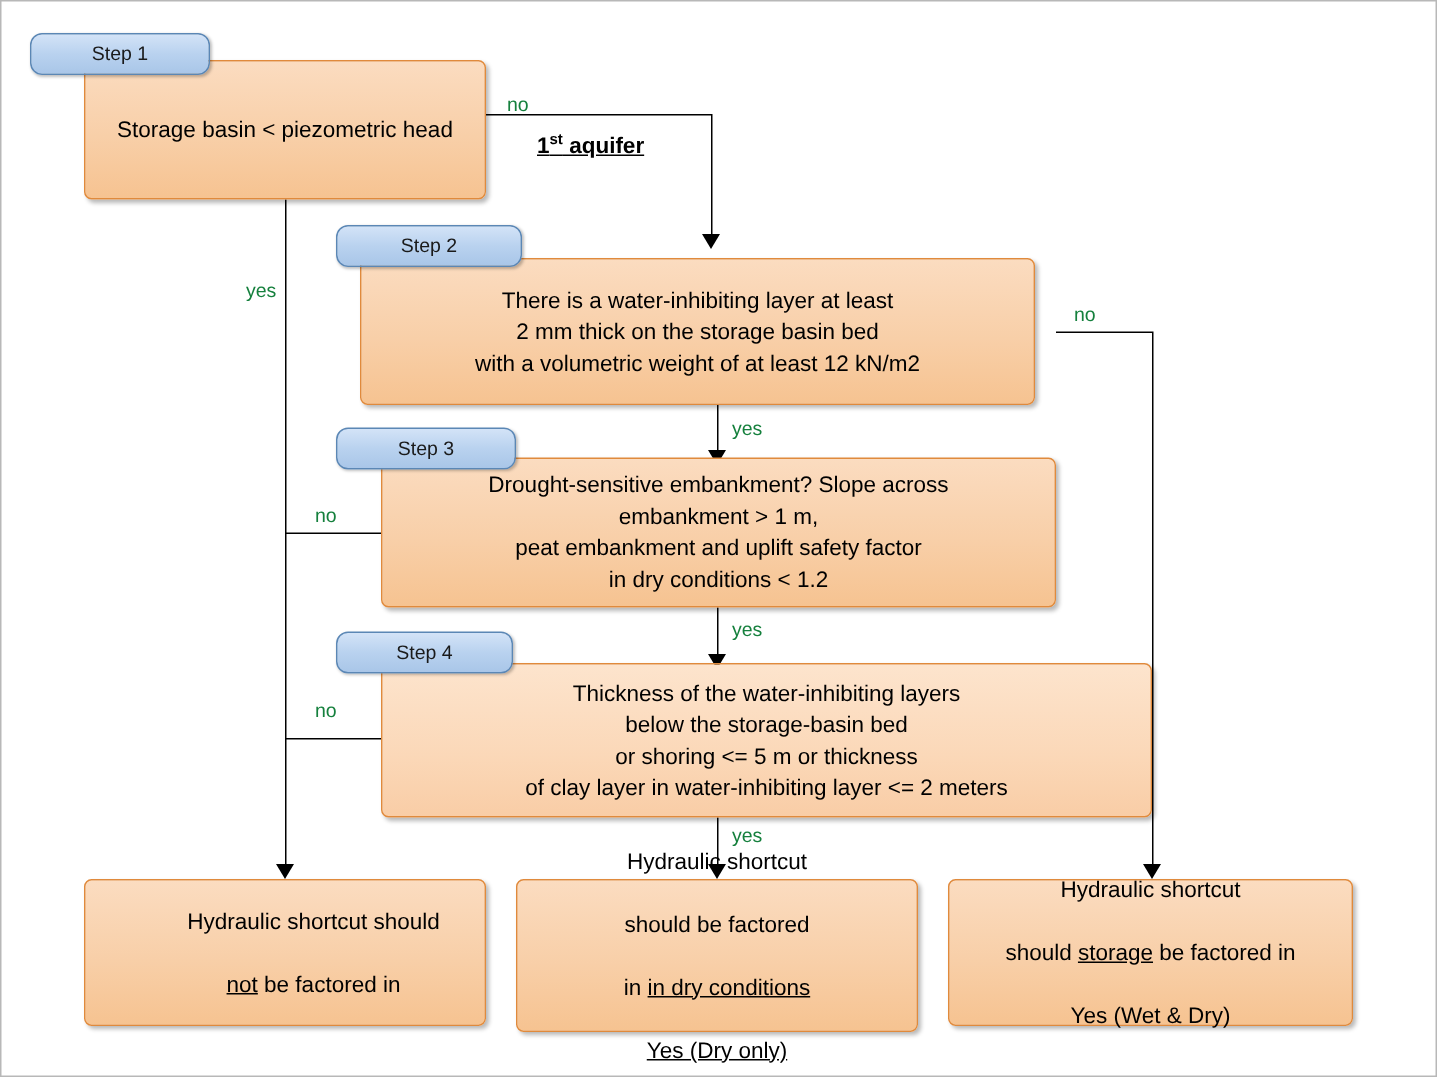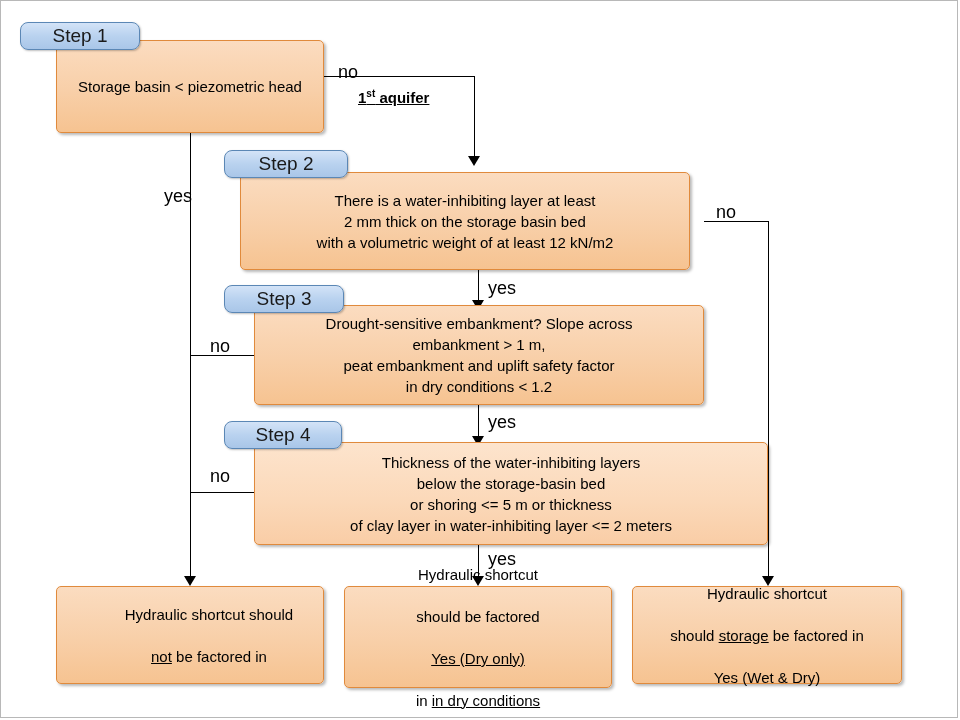--- a/index.html
+++ b/index.html
@@ -31,21 +31,21 @@
   }
 
   
   .step-pill {
     position: absolute;
     box-sizing: border-box;
     background: linear-gradient(to bottom, #d3e3f7 0%, #b9d2ef 50%, #a9c6e8 100%);
     border: 1px solid #5b87b5;
     border-radius: 8px;
     color: #1a1a1a;
-    font-size: 19px;
+    font-size: 13px;
     text-align: center;
     line-height: 26px;
     height: 28px;
     z-index: 6;
     box-shadow: 1px 1px 2px rgba(0,0,0,0.25);
   }
 
   
   .obox {
     position: absolute;
@@ -86,22 +86,22 @@
     width: 0;
     height: 0;
     border-left: 6px solid transparent;
     border-right: 6px solid transparent;
     border-top: 10px solid #000;
     z-index: 3;
   }
 
   .edge-label {
     position: absolute;
-    font-size: 18px;
-    color: #000000;
+    font-size: 13px;
+    color: #15803d;
     z-index: 5;
     white-space: nowrap;
   }
   .aquifer-label {
     position: absolute;
     font-size: 15px;
     color: #000;
     z-index: 5;
     white-space: nowrap;
     font-weight: bold;
@@ -193,22 +193,22 @@
     <div class="txt">
       <div>Hydraulic shortcut should</div>
       <div><span class="ul">not</span><span> be factored in</span></div>
     </div>
   </div>
 
   <div class="obox" style="left:344px; top:586px; width:268px; height:102px;">
     <div class="txt">
       <div>Hydraulic shortcut</div>
       <div>should be factored</div>
+      <div><span>in </span><span class="ul">in dry conditions</span></div>
       <div><span class="ul">Yes (Dry only)</span></div>
-      <div><span>in </span><span class="ul">in dry conditions</span></div>
     </div>
   </div>
 
   <div class="obox" style="left:632px; top:586px; width:270px; height:98px;">
     <div class="txt">
       <div>Hydraulic shortcut</div>
       <div><span>should </span><span class="ul">storage</span><span> be factored in</span></div>
       <div>Yes (Wet &amp; Dry)</div>
     </div>
   </div>

